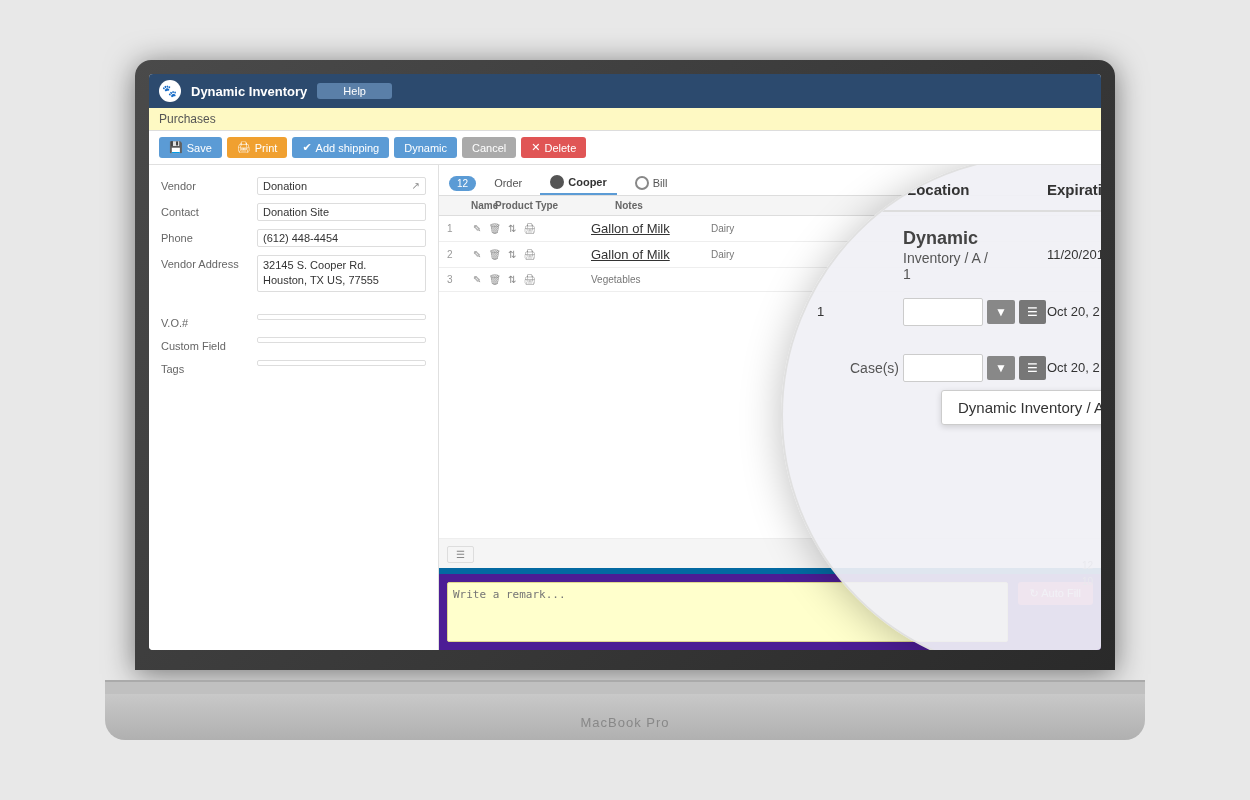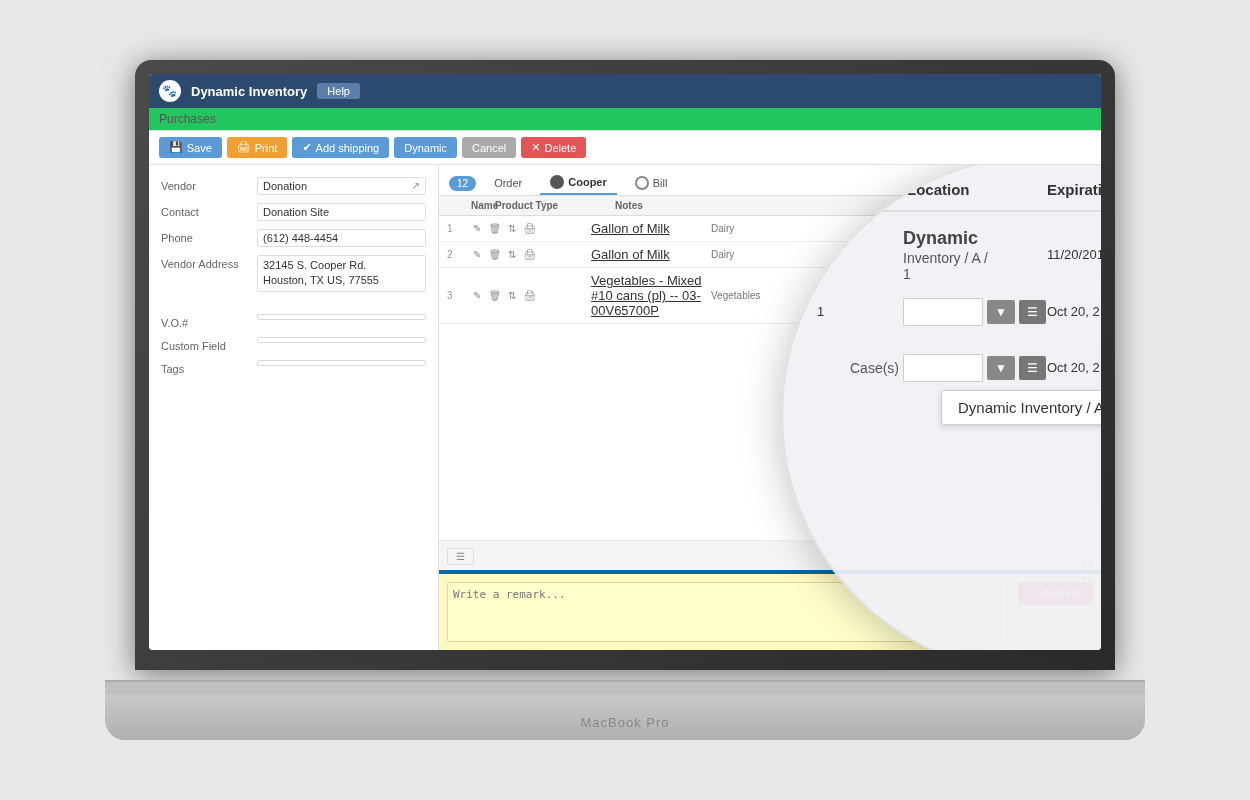--- a/index.html
+++ b/index.html
@@ -105,28 +105,28 @@
     .nav-app-name {
       color: #fff;
       font-size: 13px;
       font-weight: bold;
     }
     .nav-help-btn {
       background: #5a7fa8;
       color: #fff;
       border: none;
       border-radius: 3px;
-      padding: 2px 10px;
+      padding: 2px 26px;
       font-size: 11px;
       cursor: pointer;
     }
 
     
     .page-header {
-      background: #22c55e;
+      background: #fef9c3;
       border-bottom: 1px solid #ddd;
       padding: 4px 10px;
       font-size: 12px;
       color: #555;
       flex-shrink: 0;
     }
 
     
     .toolbar {
       background: #fff;
@@ -315,22 +315,22 @@
       padding: 2px 8px;
       cursor: pointer;
       color: #888;
     }
 
     
     .remark-area {
       display: flex;
       gap: 10px;
       padding: 8px;
-      background: #fef9c3;
-      border-top: 4px solid #0369a1;
+      background: #4c1d95;
+      border-top: 6px solid #0369a1;
       flex-shrink: 0;
     }
     .remark-textarea {
       flex: 1;
       height: 60px;
       background: #ffffcc;
       border: 1px solid #e0d890;
       padding: 5px;
       font-size: 11px;
       color: #aaa;
@@ -632,21 +632,20 @@
               </div>
 
               <div class="table-row">
                 <span class="row-num">3</span>
                 <div class="row-actions">
                   <span class="action-icon">✎</span>
                   <span class="action-icon">🗑</span>
                   <span class="action-icon">⇅</span>
                   <span class="action-icon">🖨</span>
                 </div>
-                <span class="product-name">Vegetables - Mixed #10 cans (pl) -- 03-00V65700P</span>
                 <span class="product-type">Vegetables</span>
               </div>
             </div>
 
             <div class="add-row-bar">
               <button class="add-row-btn">☰</button>
             </div>
 
             <div class="remark-area">
               <textarea class="remark-textarea" placeholder="Write a remark..." style=""></textarea>

